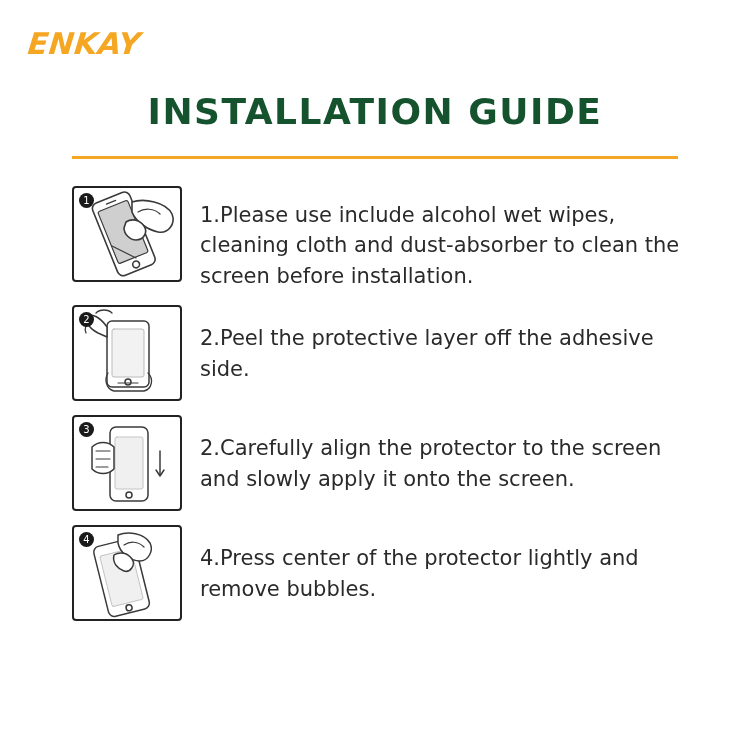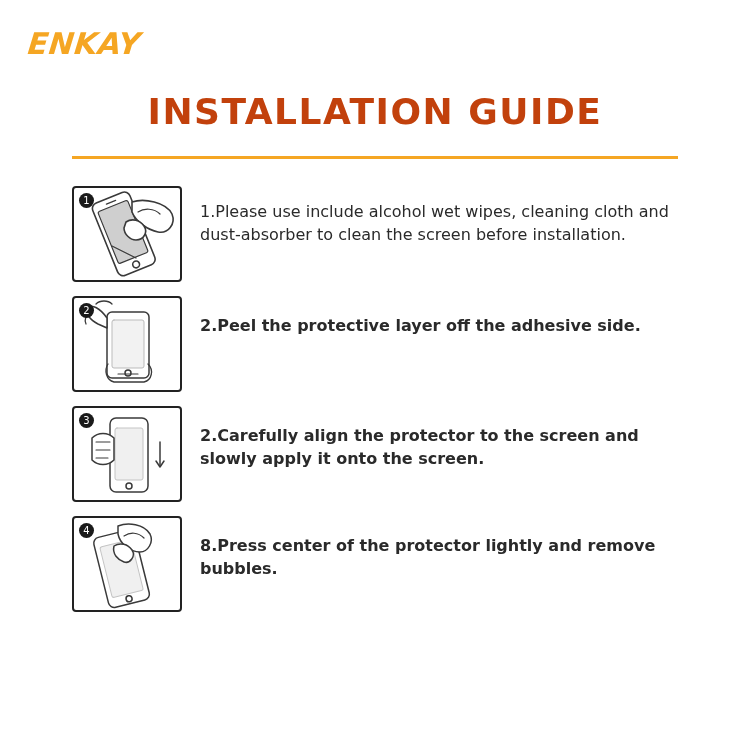--- a/index.html
+++ b/index.html
@@ -44,21 +44,21 @@
     position: absolute;
     left: 72px;
     top: 92px;
     width: 606px;
   }
   .title {
     font-family: "DejaVu Sans", sans-serif;
     font-weight: 700;
     font-size: 36px;
     letter-spacing: 1.5px;
-    color: #c2410c;
+    color: #14532d;
     text-align: center;
     line-height: 1.1;
   }
   .title-rule {
     margin-top: 24px;
     height: 3px;
     background: #F5A623;
     width: 100%;
   }
 
@@ -96,26 +96,26 @@
     font-size: 10px;
     line-height: 15px;
     text-align: center;
     font-family: "DejaVu Sans", sans-serif;
     z-index: 5;
   }
   .step-text {
     flex: 1;
     padding-left: 18px;
     padding-top: 14px;
-    font-size: 16px;
+    font-size: 21px;
     line-height: 1.45;
     color: #2a2a2a;
     font-family: "DejaVu Sans", sans-serif;
   }
-  .step-2 .step-text, .step-3 .step-text, .step-4 .step-text { padding-top: 18px; font-weight: bold; }
+  .step-2 .step-text, .step-3 .step-text, .step-4 .step-text { padding-top: 18px; }
 
   .svg-fig { position: absolute; left: 0; top: 0; }
 </style>
 </head>
 <body>
 
 <div class="page">
 
   <div class="brand">
     <span class="brand-text">ENKAY</span>
@@ -206,17 +206,17 @@
               <rect x="31" y="24" width="32" height="52" rx="2" fill="#f0f0f0" stroke="#c4c4c4" stroke-width="1"></rect>
               <circle cx="47" cy="81" r="3" fill="#ffffff"></circle>
             </g>
 
             <path d="M44 8 C54 4, 70 6, 76 16 C80 24, 74 34, 66 34 C56 34, 46 26, 44 16 Z" fill="#ffffff"></path>
             <path d="M50 18 C56 14, 64 14, 70 20" stroke-width="1.2"></path>
             <path d="M40 28 C46 24, 54 26, 58 32 C62 38, 56 46, 50 44 C44 42, 38 36, 40 28 Z" fill="#ffffff"></path>
           </g>
         </svg>
       </div>
-      <div class="step-text">8.Press center of the protector lightly and remove bubbles.</div>
+      <div class="step-text">4.Press center of the protector lightly and remove bubbles.</div>
     </div>
 
   </div>
 </div>
 
 </body></html>

